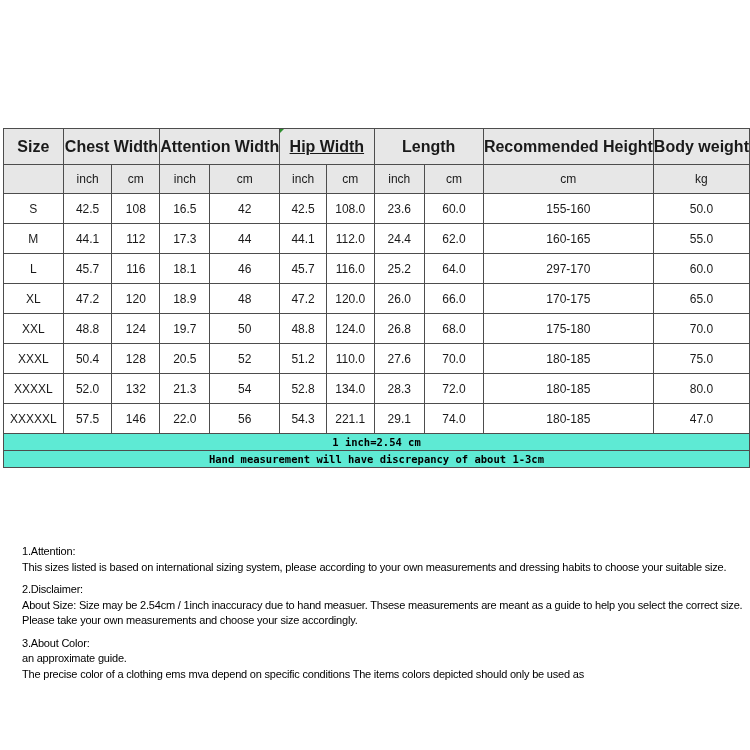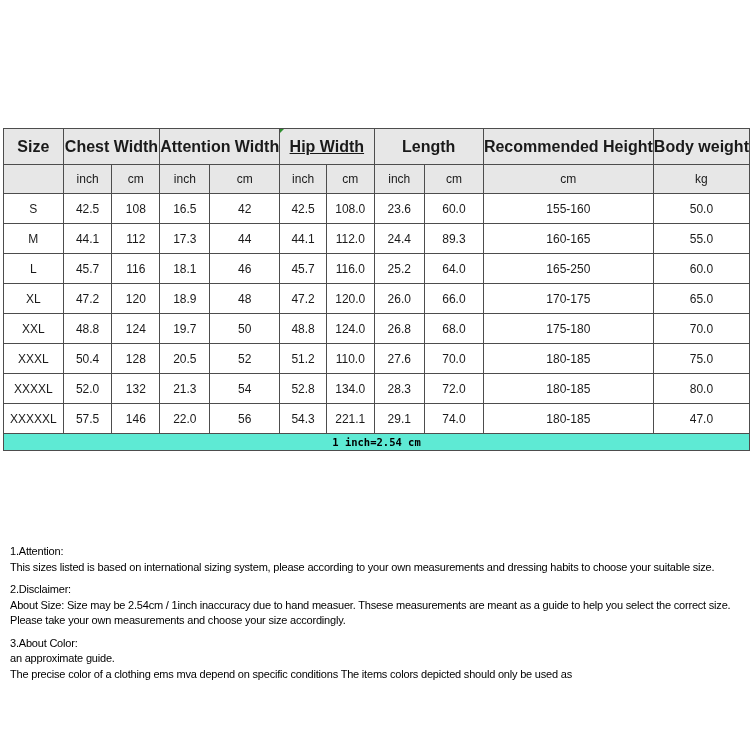--- a/index.html
+++ b/index.html
@@ -39,21 +39,21 @@
   .hip-th{position:relative;text-decoration:underline;}
   .green-marker{
     position:absolute;top:0;left:0;width:0;height:0;
     border-top:4px solid #2f8f2f;border-right:4px solid transparent;
   }
   
   .notes{
     position:absolute;left:6px;top:544px;width:742px;
     font-size:11px;letter-spacing:-0.2px;line-height:15.5px;color:#000;
   }
-  .note-section{margin:0 0 7px 4px;}
+  .note-section{margin:0 0 7px 16px;}
   .note-heading{font-weight:normal;}
   .note-line{white-space:normal;}
 </style>
 </head>
 <body>
 
 <table class="size-table">
   <colgroup>
     <col class="c-size">
       <col class="c-chest-in">
@@ -109,35 +109,35 @@
       </tr>
       <tr>
         <td>M</td>
         <td>44.1</td>
         <td>112</td>
         <td>17.3</td>
         <td>44</td>
         <td>44.1</td>
         <td>112.0</td>
         <td>24.4</td>
-        <td>89.3</td>
+        <td>62.0</td>
         <td>160-165</td>
         <td>55.0</td>
       </tr>
       <tr>
         <td>L</td>
         <td>45.7</td>
         <td>116</td>
         <td>18.1</td>
         <td>46</td>
         <td>45.7</td>
         <td>116.0</td>
         <td>25.2</td>
         <td>64.0</td>
-        <td>165-250</td>
+        <td>297-170</td>
         <td>60.0</td>
       </tr>
       <tr>
         <td>XL</td>
         <td>47.2</td>
         <td>120</td>
         <td>18.9</td>
         <td>48</td>
         <td>47.2</td>
         <td>120.0</td>
@@ -195,20 +195,23 @@
         <td>221.1</td>
         <td>29.1</td>
         <td>74.0</td>
         <td>180-185</td>
         <td>47.0</td>
       </tr>
     </tbody>
   <tfoot>
     <tr class="footnote-row">
       <td colspan="11">1 inch=2.54 cm</td>
+    </tr>
+    <tr class="footnote-row">
+      <td colspan="11">Hand measurement will have discrepancy of about 1-3cm</td>
     </tr>
   </tfoot>
 </table>
 
 <div class="notes">
   <div class="note-section">
     <div class="note-heading">1.Attention:</div>
     <div class="note-line">This sizes listed is based on international sizing system, please according to your own measurements and dressing habits to choose your suitable size.</div>
   </div>
   <div class="note-section">

